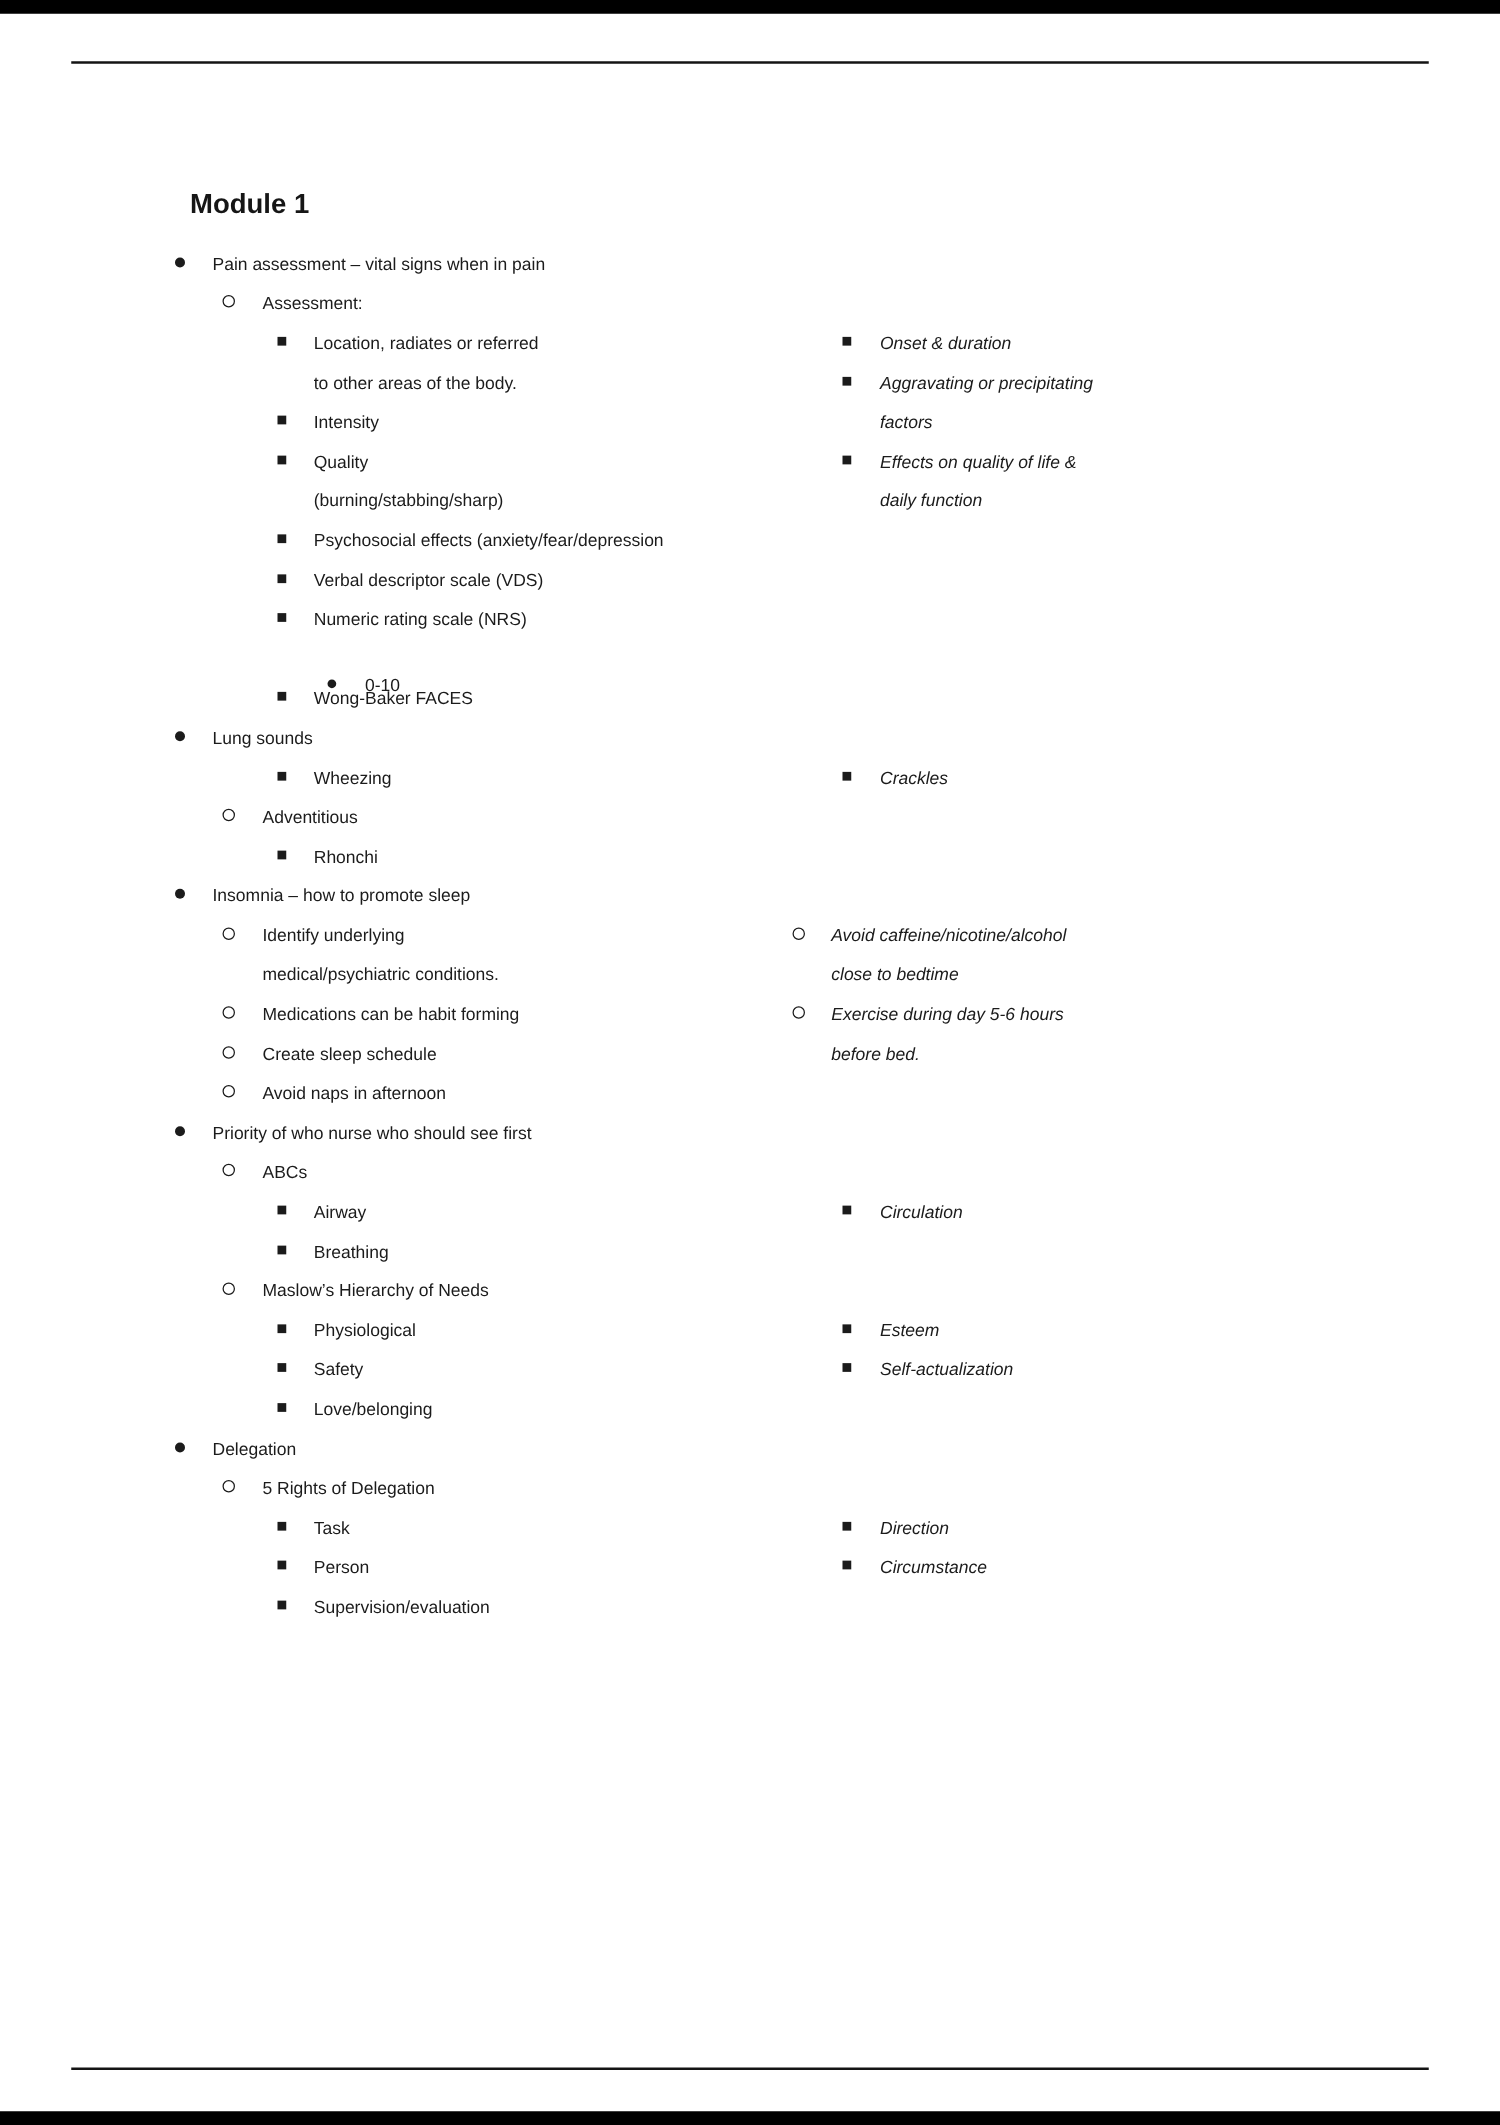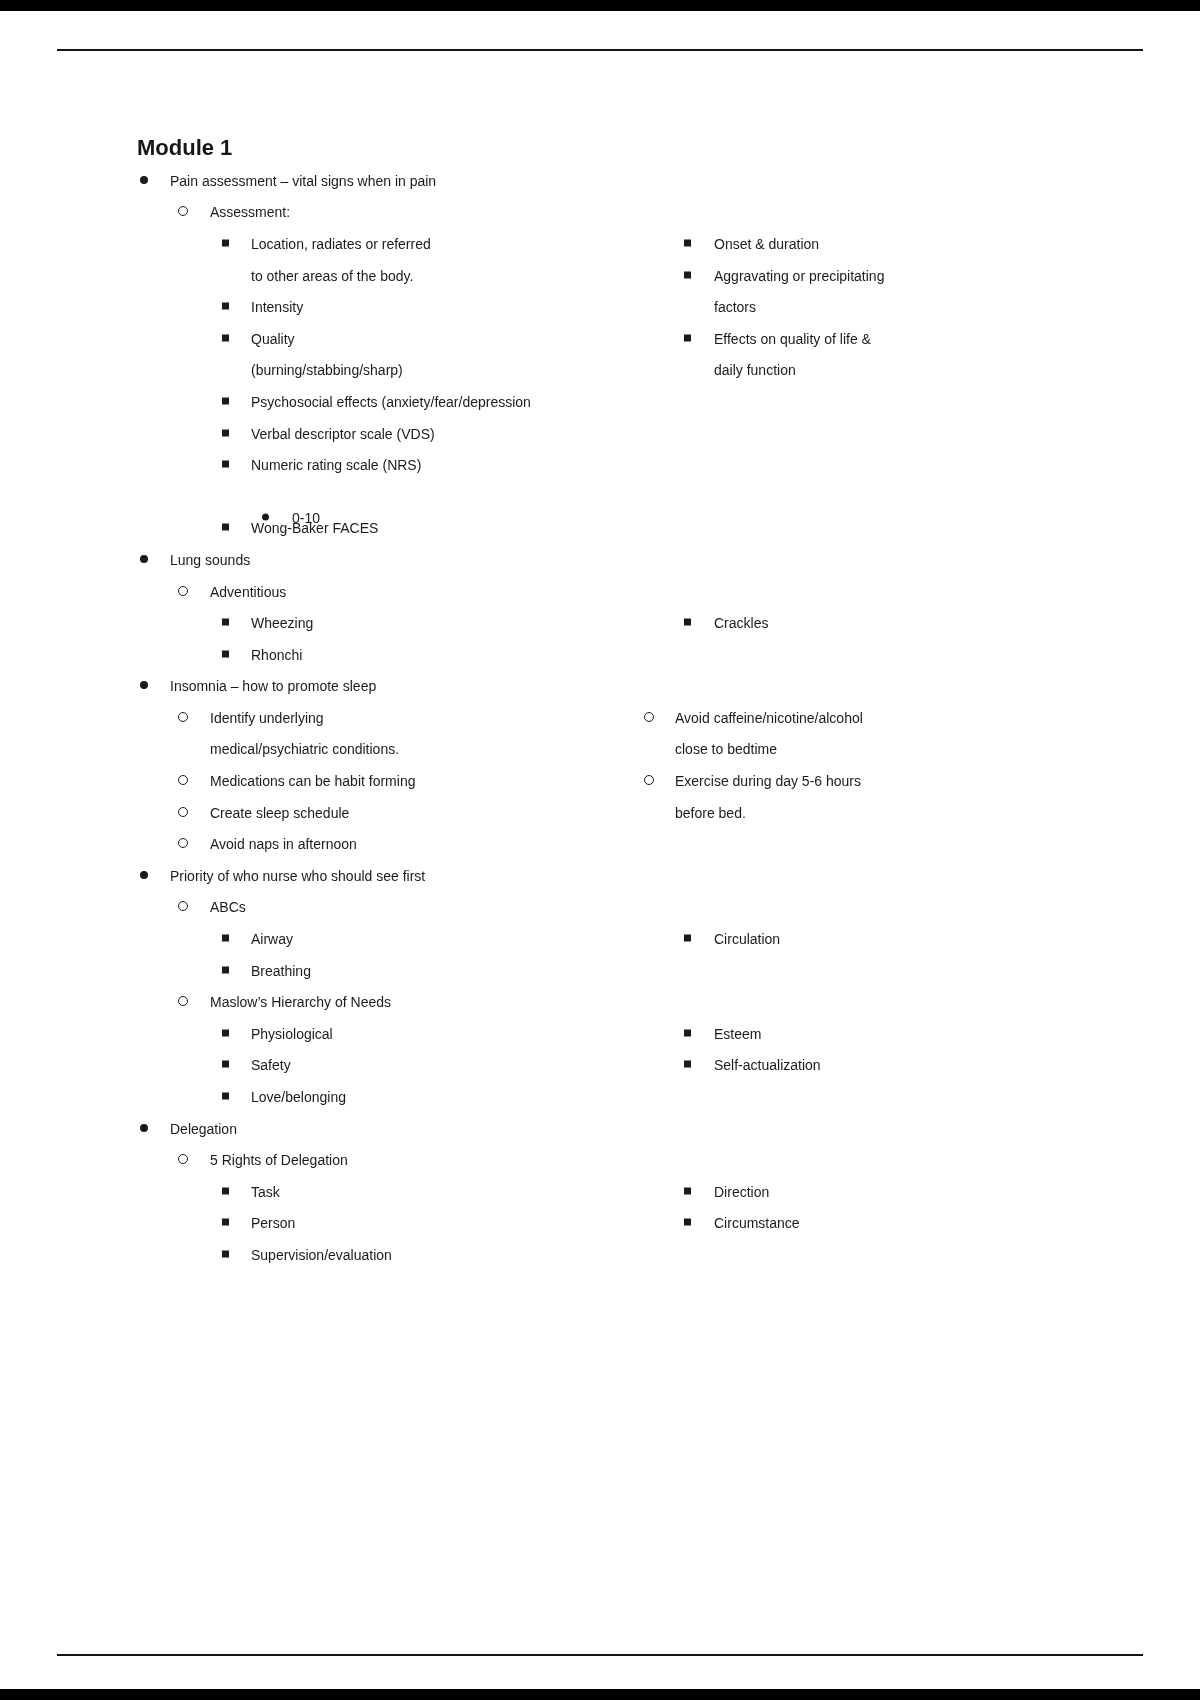--- a/index.html
+++ b/index.html
@@ -37,40 +37,40 @@
   .top-rule { top: 49px; }
   .bottom-rule { top: 1654px; }
 
   .content {
     position: absolute;
     left: 137px;
     top: 131px;
     width: 1010px;
   }
   .title {
-    margin: 0;
+    margin: 15px;
     font-size: 22px;
     line-height: 34px;
     font-weight: 700;
     color: #161616;
   }
   .row {
     position: relative;
     height: 31.6px;
   }
   .cell {
     position: absolute;
     top: 0;
     height: 100%;
     display: flex;
     align-items: center;
     white-space: nowrap;
   }
   .cell.left  { left: 0; }
-  .cell.right { left: 469px; }
+  .cell.right { left: 459px; font-style: italic; }
 
   .txt {
     font-size: 14px;
     color: #1b1b1b;
   }
 
   
   .left.l1 { padding-left: 33px; }
   .left.l2 { padding-left: 73px; justify-content: flex-end; }
   .left.l3 { padding-left: 114px; }
@@ -209,33 +209,33 @@
             <span class="txt">Wong-Baker FACES</span>
           </div>
         </div>
         <div class="row">
           <div class="cell left l1">
             <span class="bullet disc"></span>
             <span class="txt">Lung sounds</span>
           </div>
         </div>
         <div class="row">
+          <div class="cell left l3">
+            <span class="bullet square"></span>
+            <span class="txt">Wheezing</span>
+          </div>
+          <div class="cell right l3">
+            <span class="bullet square"></span>
+            <span class="txt">Crackles</span>
+          </div>
+        </div>
+        <div class="row">
           <div class="cell left l2">
             <span class="bullet circle"></span>
             <span class="txt">Adventitious</span>
-          </div>
-        </div>
-        <div class="row">
-          <div class="cell left l3">
-            <span class="bullet square"></span>
-            <span class="txt">Wheezing</span>
-          </div>
-          <div class="cell right l3">
-            <span class="bullet square"></span>
-            <span class="txt">Crackles</span>
           </div>
         </div>
         <div class="row">
           <div class="cell left l3">
             <span class="bullet square"></span>
             <span class="txt">Rhonchi</span>
           </div>
         </div>
         <div class="row">
           <div class="cell left l1">

